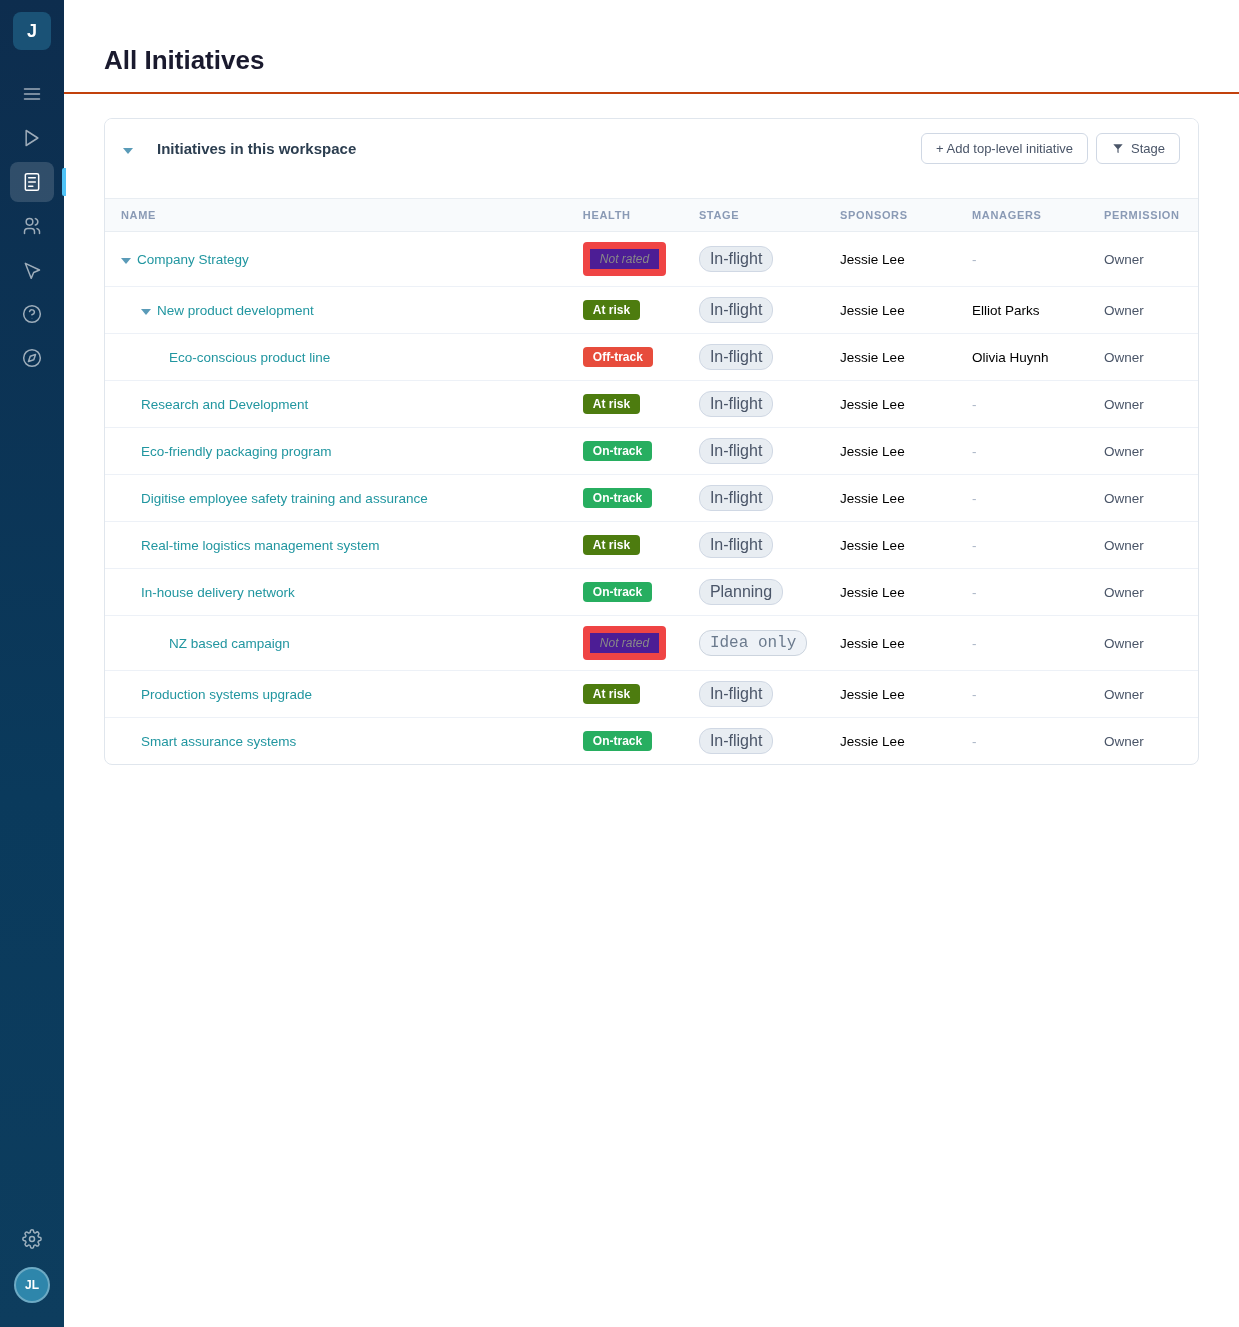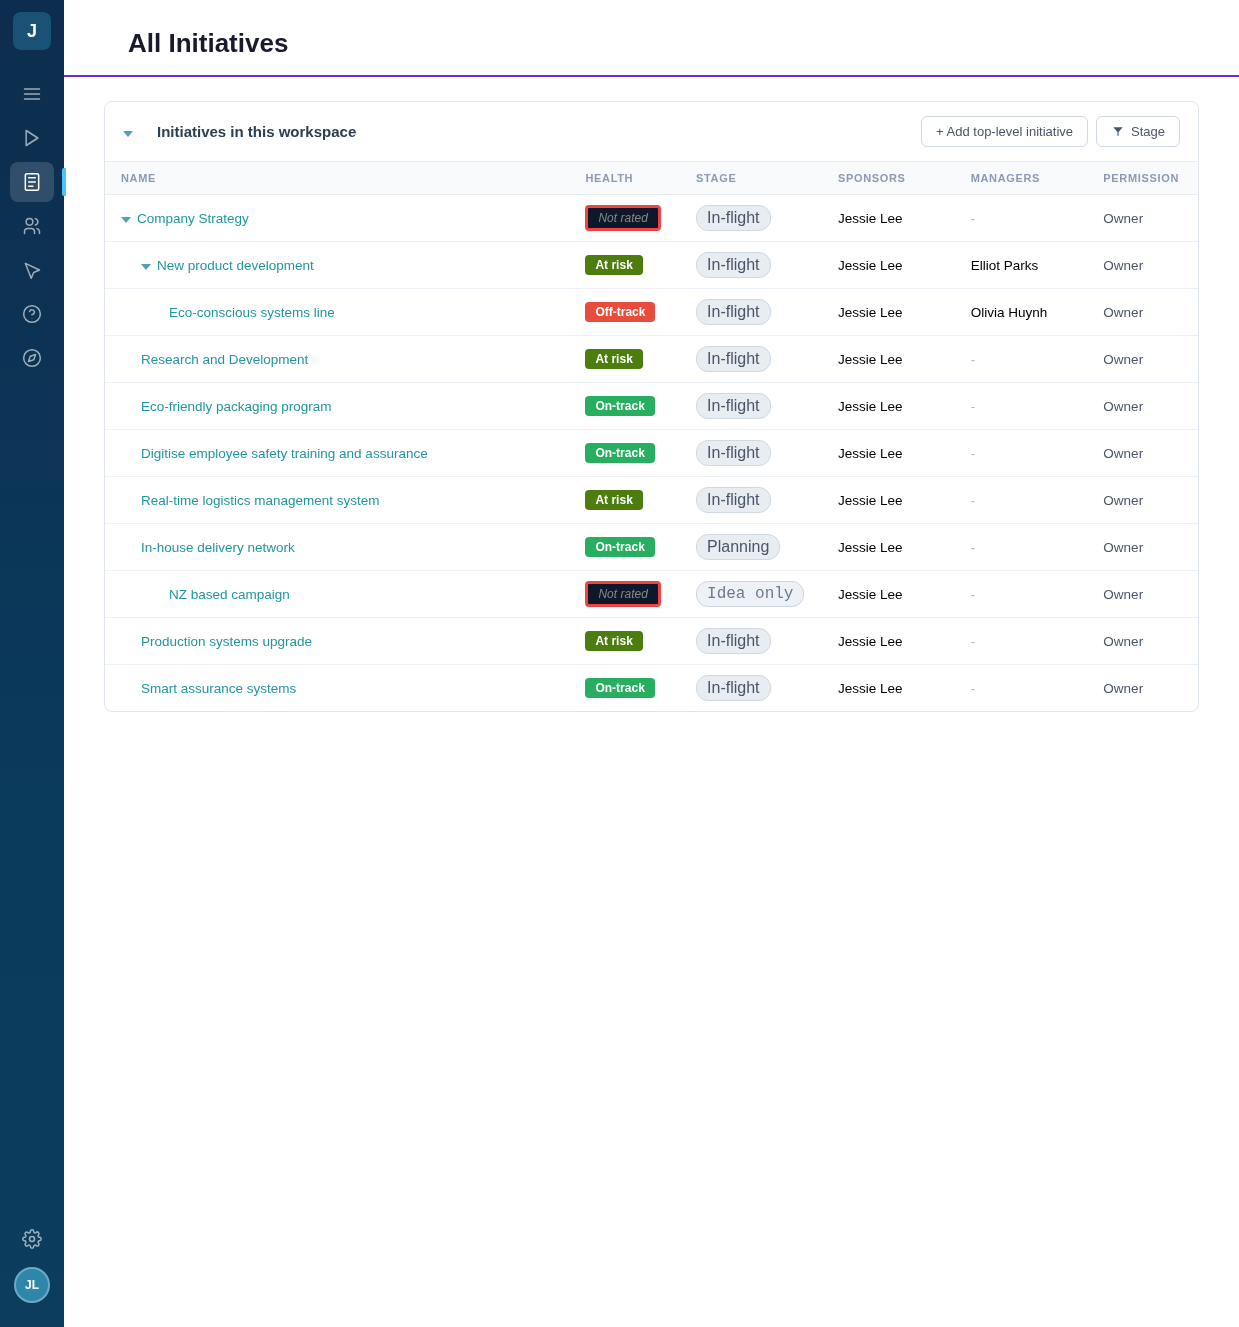--- a/index.html
+++ b/index.html
@@ -77,22 +77,23 @@
 
     
     .main {
       margin-left: 64px;
       flex: 1;
       overflow-y: auto;
       background: white;
       min-height: 100vh;
     }
     .header {
-      padding: 28px 64px 16px;
-      border-bottom: 2px solid #6d28d9;
+      padding: 28px 40px 16px;
+      border-bottom: 2px solid #c2410c;
+      margin-top: 17px;
     }
     .page-title {
       font-size: 26px;
       font-weight: 700;
       color: #1a1a2e;
     }
     .content {
       padding: 24px 40px;
     }
     .workspace-card {
@@ -147,20 +148,21 @@
       color: #4a5568;
       font-size: 13px;
       cursor: pointer;
       font-weight: 500;
     }
 
     
     .initiatives-table {
       width: 100%;
       border-collapse: collapse;
+      margin-top: 20px;
     }
     .table-header {
       background: #f8fafc;
     }
     .table-header th {
       padding: 10px 16px;
       text-align: left;
       font-size: 11px;
       font-weight: 600;
       color: #8a9ab5;
@@ -199,23 +201,23 @@
       padding: 3px 10px;
       border-radius: 4px;
       font-size: 12px;
       font-weight: 600;
       white-space: nowrap;
     }
     .badge-on-track { background: #27ae60; color: white; }
     .badge-at-risk { background: #4d7c0f; color: white; text-align: right; }
     .badge-off-track { background: #e74c3c; color: white; }
     .badge-not-rated {
-      background: #0f172a;
+      background: #4c1d95;
       color: #888;
-      border: 3px solid #ef4444;
+      border: 7px solid #ef4444;
       font-weight: 400;
       font-style: italic;
     }
 
     
     .stage-badge {
       display: inline-flex;
       align-items: center;
       padding: 3px 10px;
       border-radius: 12px;
@@ -378,21 +380,21 @@
                 <span class="init-name"><span><div class="chevron-down"></div></span>New product development</span>
               </td>
               <td><span class="badge badge-at-risk">At risk</span></td>
               <td><span class="stage-badge">In-flight</span></td>
               <td><span>Jessie Lee</span></td>
               <td><span>Elliot Parks</span></td>
               <td><span class="permission-text">Owner</span></td>
             </tr>
             <tr class="table-row">
               <td style="padding-left:64px">
-                <span class="init-name">Eco-conscious systems line</span>
+                <span class="init-name">Eco-conscious product line</span>
               </td>
               <td><span class="badge badge-off-track">Off-track</span></td>
               <td><span class="stage-badge">In-flight</span></td>
               <td><span>Jessie Lee</span></td>
               <td><span>Olivia Huynh</span></td>
               <td><span class="permission-text">Owner</span></td>
             </tr>
             <tr class="table-row">
               <td style="padding-left:36px">
                 <span class="init-name">Research and Development</span>

